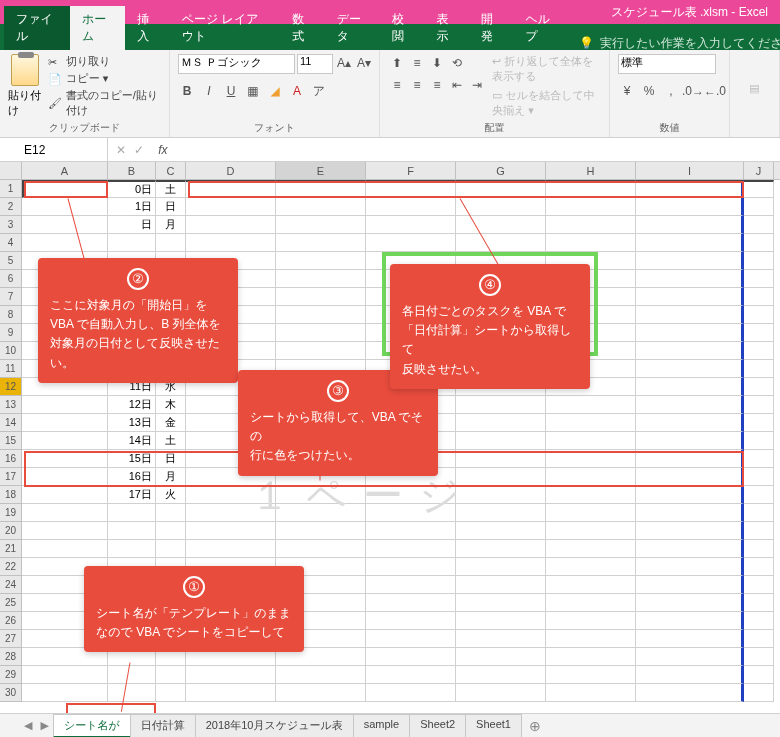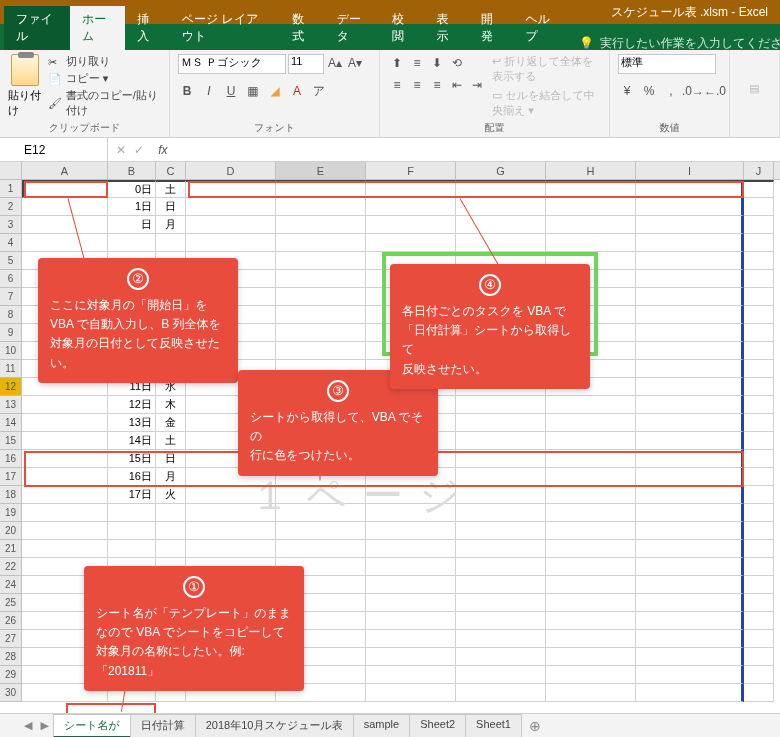--- a/index.html
+++ b/index.html
@@ -1,19 +1,19 @@
 <!DOCTYPE html>
 <html><head>
 <meta charset="utf-8">
 <style>
 * { margin: 0; padding: 0; box-sizing: border-box; font-family: "Meiryo UI", "Yu Gothic", sans-serif; }
 body { width: 780px; height: 737px; background: #fff; overflow: hidden; font-size: 11px; position: relative; }
 
 
-.titlebar { background: #a16207; height: 24px; display: flex; align-items: center; padding: 0 6px; color: #fff; }
+.titlebar { background: #ec4899; height: 24px; display: flex; align-items: center; padding: 0 6px; color: #fff; }
 .titlebar .qat { display: flex; gap: 10px; align-items: center; }
 .titlebar .qat .icon { width: 14px; height: 14px; display: flex; align-items: center; justify-content: center; font-size: 11px; }
 .titlebar .title { flex: 1; text-align: right; padding-right: 6px; font-size: 12px; }
 
 
 .ribbon-tabs { background: #0f6d3a; height: 26px; display: flex; align-items: flex-end; padding-left: 4px; color: #fff; font-size: 12px; }
 .ribbon-tabs .tab { padding: 5px 12px; cursor: pointer; }
 .ribbon-tabs .tab.file { background: #0b5a2f; }
 .ribbon-tabs .tab.active { background: #f3f3f3; color: #0f6d3a; }
 .ribbon-tabs .helpbox { margin-left: 10px; display: flex; align-items: center; gap: 6px; }
@@ -26,21 +26,21 @@
 .ribbon .group .content { flex: 1; display: flex; align-items: flex-start; gap: 6px; }
 .ribbon .group .label { text-align: center; font-size: 10px; color: #666; padding-top: 2px; }
 .ribbon .paste-btn { display: flex; flex-direction: column; align-items: center; width: 40px; }
 .ribbon .paste-icon { width: 28px; height: 32px; background: linear-gradient(#fff8e0,#ffd88a); border: 1px solid #c0a050; border-radius: 2px; position: relative; }
 .ribbon .paste-icon::before { content: ""; position: absolute; top: -3px; left: 6px; width: 16px; height: 6px; background: #888; border-radius: 2px; }
 .ribbon .clip-items { display: flex; flex-direction: column; gap: 2px; font-size: 11px; color: #444; }
 .ribbon .clip-items div { display: flex; align-items: center; gap: 4px; }
 .ribbon .clip-items .icon { width: 14px; height: 12px; display: inline-block; }
 .ribbon .font-sel { display: flex; gap: 2px; }
 .ribbon select, .ribbon .combo { height: 20px; border: 1px solid #c8c8c8; background: #fff; font-size: 11px; padding: 0 2px; }
-.ribbon .font-name { width: 108px; }
+.ribbon .font-name { width: 117px; }
 .ribbon .font-size { width: 36px; }
 .ribbon .btnrow { display: flex; gap: 4px; margin-top: 4px; }
 .ribbon .rbtn { width: 18px; height: 18px; border: none; background: transparent; color: #555; font-size: 12px; display: flex; align-items: center; justify-content: center; }
 .ribbon .align-col { display: flex; flex-direction: column; gap: 4px; }
 .ribbon .align-row { display: flex; gap: 2px; }
 .ribbon .disabled { color: #bbb; }
 .ribbon .number-sel { width: 98px; }
 
 
 .formula-bar { height: 24px; background: #fff; border-bottom: 1px solid #d0d0d0; display: flex; align-items: center; font-size: 12px; padding-left: 18px; }
@@ -644,21 +644,20 @@
   <div class="anno" style="top:102px;left:390px;width:200px">
     <span class="num">④</span>
     <div>各日付ごとのタスクを VBA で</div>
     <div>「日付計算」シートから取得して</div>
     <div>反映させたい。</div>
   </div>
   <div class="anno" style="top:404px;left:84px;width:220px">
     <span class="num">①</span>
     <div>シート名が「テンプレート」のまま</div>
     <div>なので VBA でシートをコピーして</div>
-    <div>対象月の名称にしたい。例:「201811」</div>
   </div>
 
   <div class="leader" style="top:36px;left:68px;width:70px;transform:rotate(75deg)"></div>
   <div class="leader" style="top:36px;left:460px;width:85px;transform:rotate(60deg)"></div>
   <div class="leader" style="top:288px;left:320px;width:30px;transform:rotate(90deg)"></div>
   <div class="leader" style="top:500px;left:130px;width:50px;transform:rotate(100deg)"></div>
 </div>
 
 <div class="sheet-tabs">
   <span class="navbtn">◀</span>

